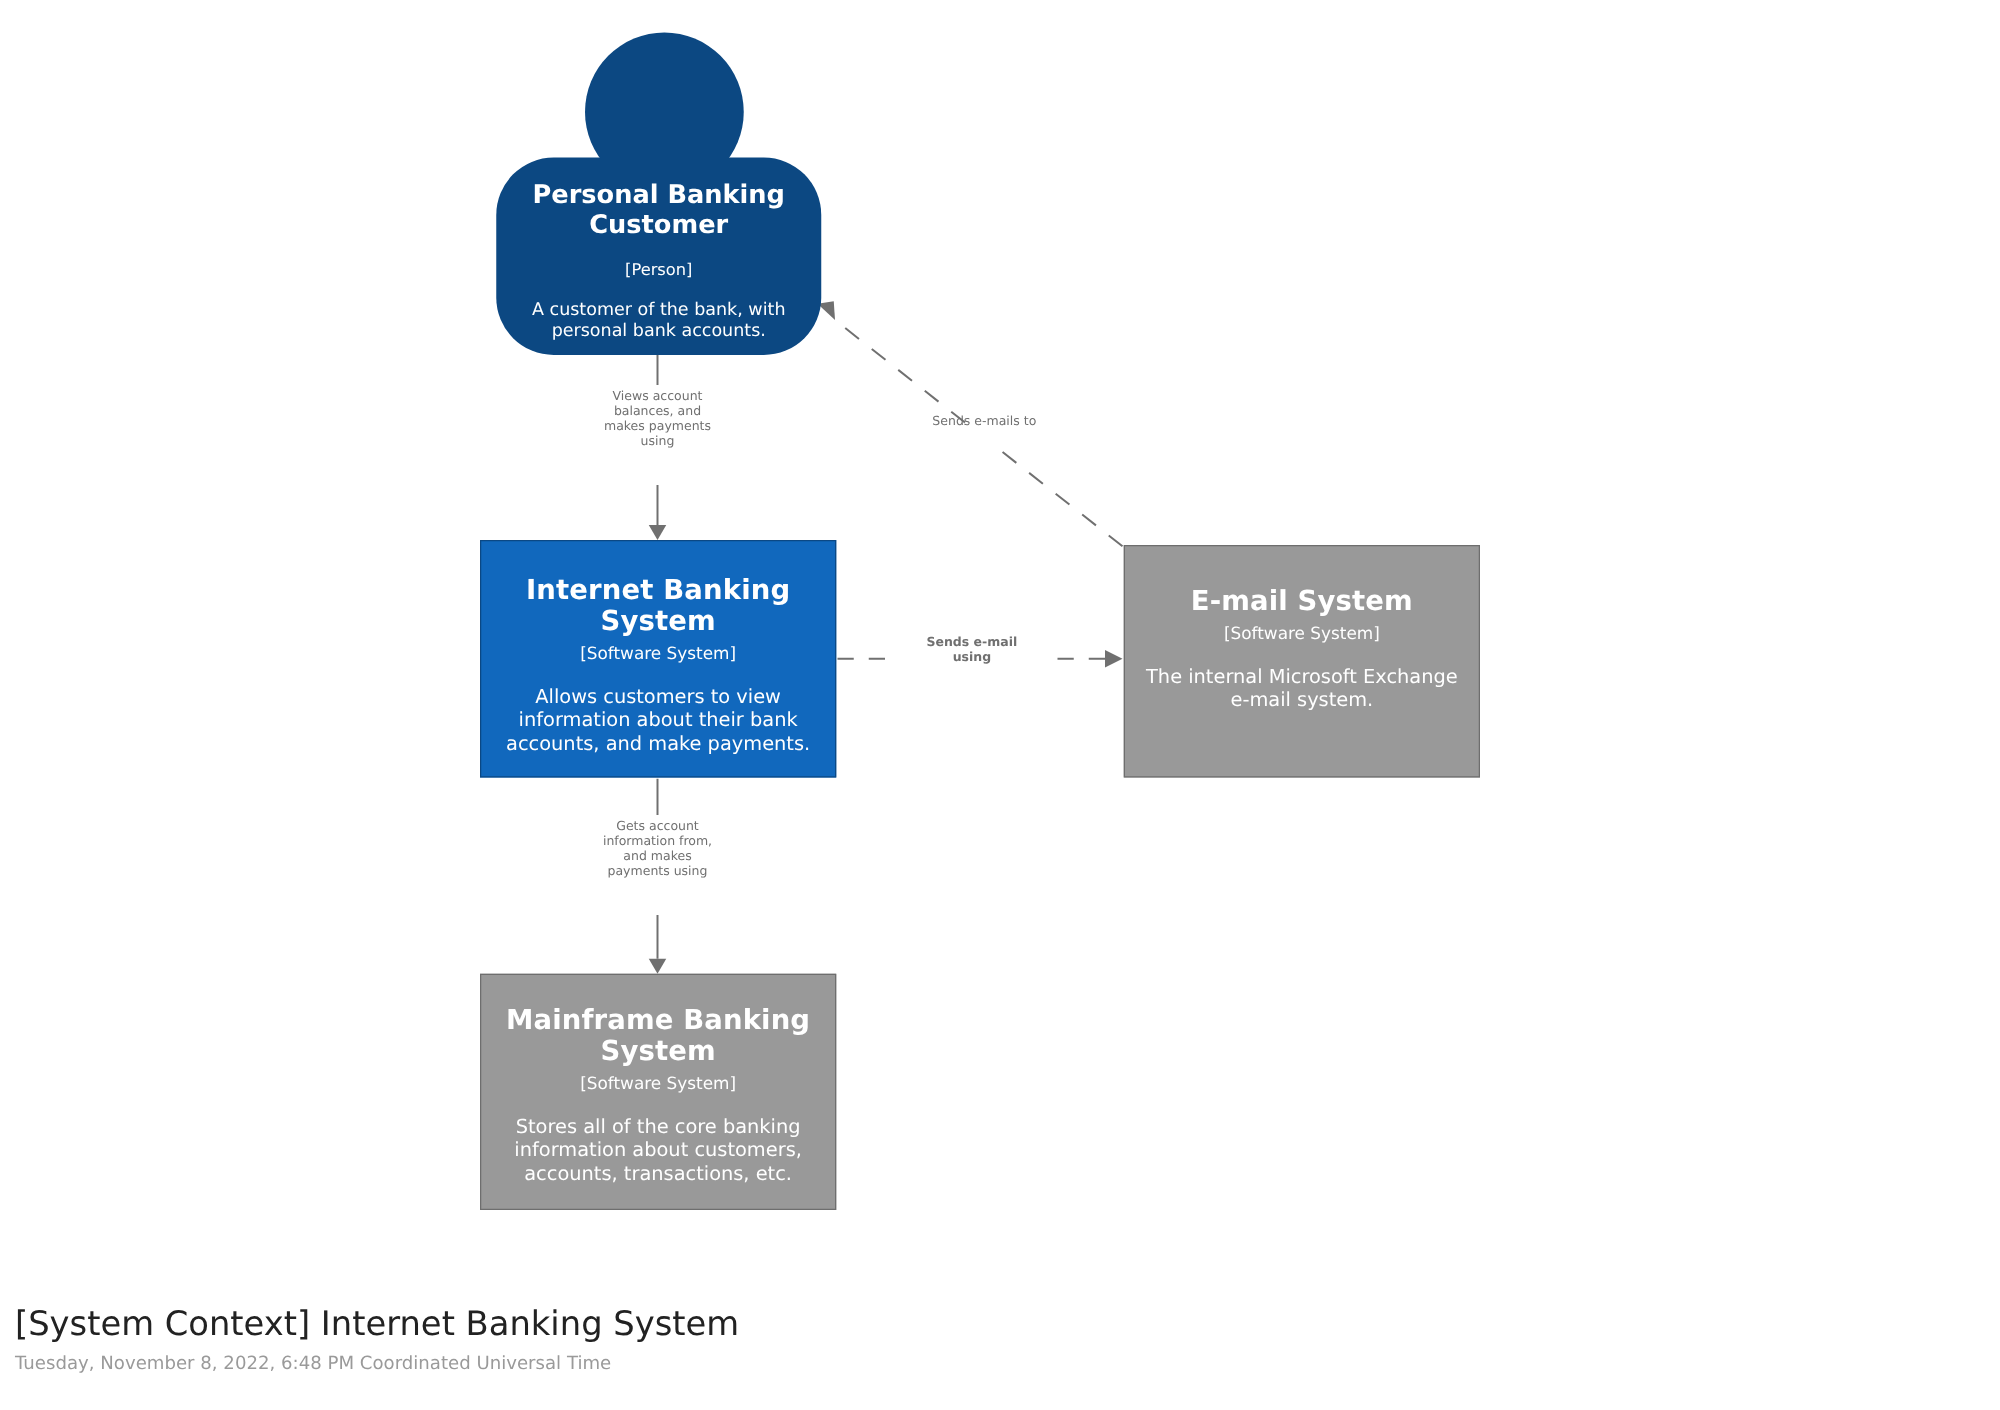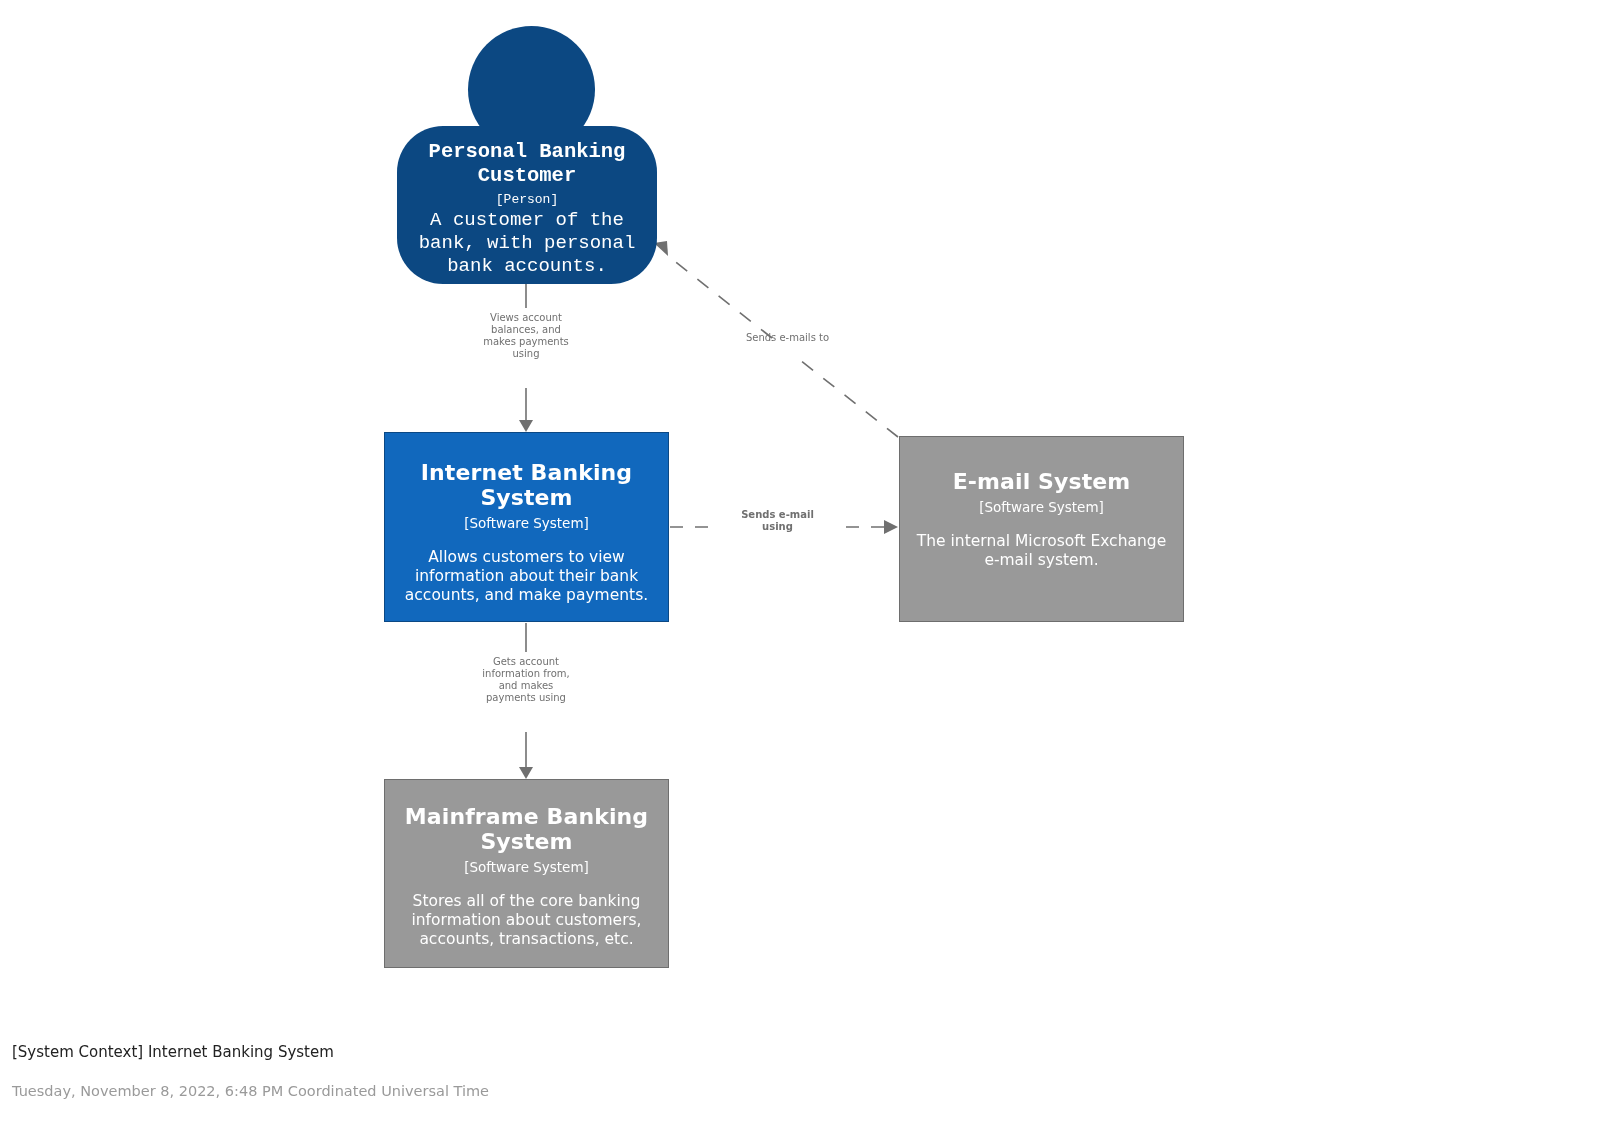--- a/index.html
+++ b/index.html
@@ -79,38 +79,37 @@
     position: absolute;
     left: 0px;
     top: 100px;
     width: 260px;
     height: 158px;
     background: #0c4882;
     border-radius: 46px;
     display: flex;
     flex-direction: column;
     align-items: center;
-    justify-content: center;
+    justify-content: space-between;
     padding: 18px 14px 10px 14px;
     box-sizing: border-box;
     color: #ffffff;
     text-align: center;
-    font-family: Liberation Mono, monospace;
   }
   #person-customer .body .title {
     font-weight: bold;
     font-size: 20.5px;
     line-height: 1.16;
   }
   #person-customer .body .tech {
     font-size: 13px;
     margin-top: 4px;
   }
   #person-customer .body .desc {
-    font-size: 19px;
+    font-size: 14px;
     line-height: 1.22;
     margin-top: 2px;
   }
 
   
   #node-internet-banking {
     left: 384px;
     top: 432px;
     width: 285px;
     height: 190px;
@@ -173,28 +172,28 @@
   }
 
   
   #footer {
     position: absolute;
     left: 12px;
     top: 1043px;
     width: 900px;
   }
   #footer .diagram-title {
-    font-size: 15px;
+    font-size: 27px;
     color: #222222;
     line-height: 1.25;
   }
   #footer .diagram-date {
     font-size: 14.5px;
     color: #9a9a9a;
-    margin-top: 20px;
+    margin-top: 5px;
     line-height: 1.25;
   }
 </style>
 </head>
 <body>
 
 <div id="canvas">
 
   <svg class="edges" viewBox="0 0 1600 1128">
     <defs>

